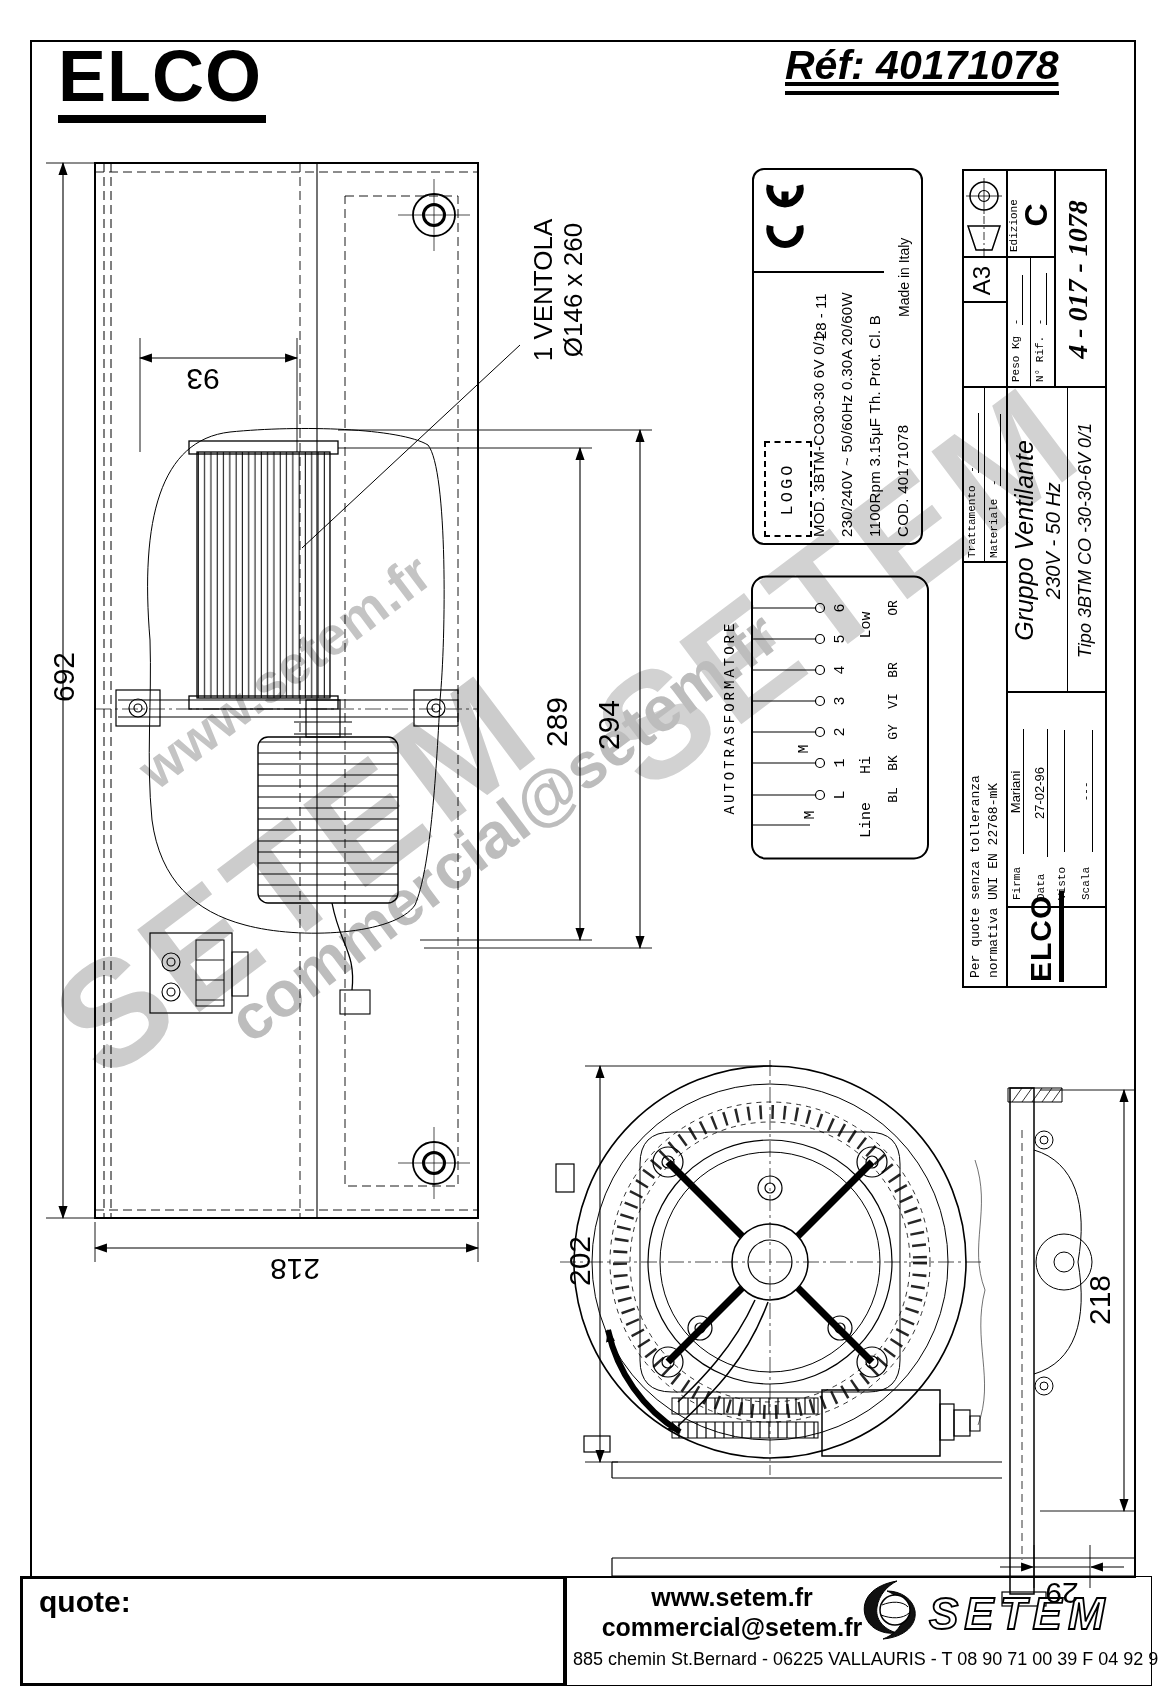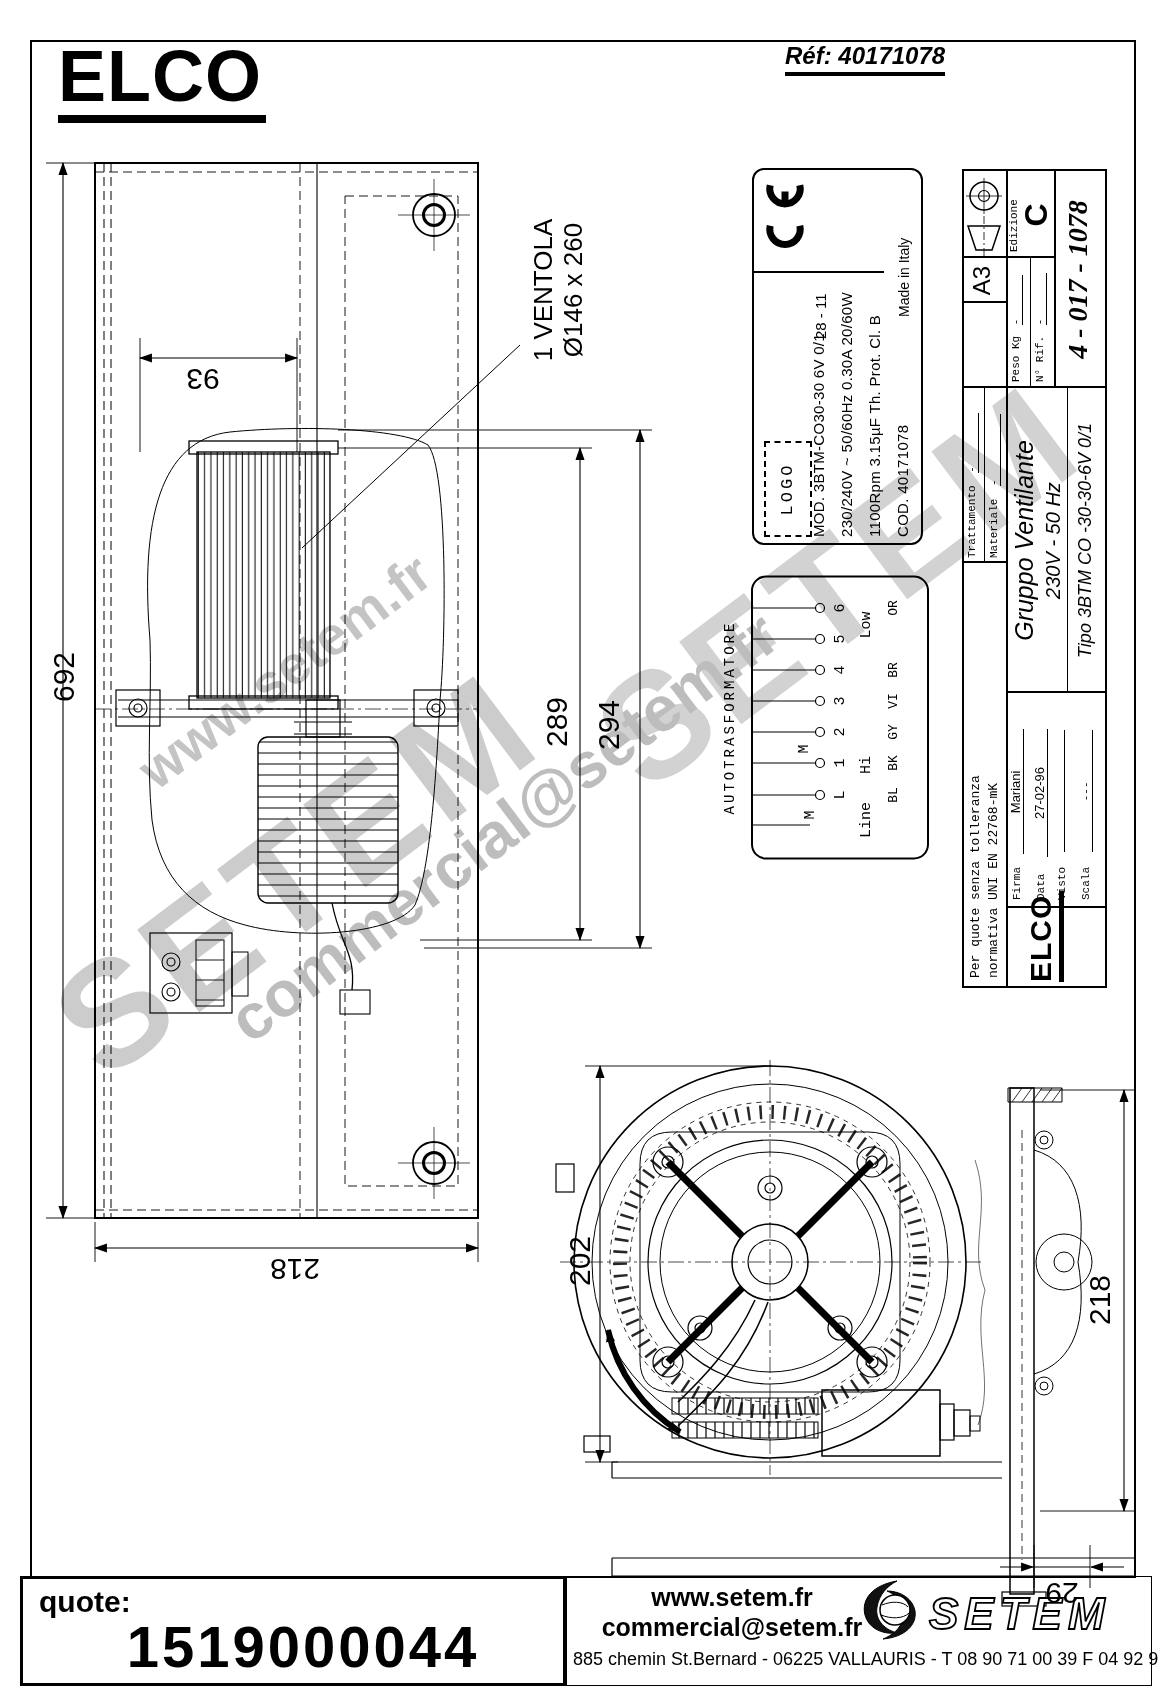--- a/index.html
+++ b/index.html
@@ -30,22 +30,22 @@
   <div class="wm" style="left:18px;top:788px;font-size:150px;letter-spacing:8px;transform:rotate(-37deg);color:#cccccc;">SETEM</div>
   <div class="wm" style="left:560px;top:500px;font-size:150px;letter-spacing:8px;transform:rotate(-37deg);color:#d2d2d2;">SETEM</div>
   <div class="wm" style="left:170px;top:790px;font-size:64px;transform:rotate(-37deg);color:#bdbdbd;">commercial@setem.fr</div>
 
   <div class="abs layer" style="left:30px;top:40px;width:1102px;height:1534px;border:2px solid #000;"></div>
 
   <div class="abs layer" style="left:58px;top:40px;">
     <span class="elco" style="font-size:72px;">ELCO</span>
   </div>
 
-  <div class="abs layer" style="left:785px;top:42px;font-size:24px;font-weight:bold;font-style:italic;
-              border-bottom:4px solid #000;padding-bottom:2px;">Réf: 40171078</div>
+  <div class="abs layer" style="left:785px;top:42px;font-size:41px;font-weight:bold;font-style:italic;
+              border-bottom:4px solid #000;padding-bottom:2px;text-decoration:underline;">Réf: 40171078</div>
 
   <svg class="layer" width="1158" height="1690" viewBox="0 0 1158 1690" style="pointer-events:none;">
     <defs>
       <marker id="ar" viewBox="0 0 12 10" refX="11" refY="5" markerWidth="13" markerHeight="11" orient="auto-start-reverse" markerUnits="userSpaceOnUse">
         <path d="M12,5 L0,0.8 L0,9.2 Z" fill="#000"></path>
       </marker>
       <pattern id="pv" width="6.3" height="12" patternUnits="userSpaceOnUse">
         <line x1="3" y1="0" x2="3" y2="12" stroke="#000" stroke-width="1"></line>
       </pattern>
       <pattern id="ph" width="12" height="11" patternUnits="userSpaceOnUse">
@@ -379,21 +379,20 @@
 
     <div class="abs celllbl" style="left:736px;top:46px;">Edizione</div>
     <div class="abs" style="left:730px;top:56px;width:86px;text-align:center;font-size:32px;font-weight:bold;">C</div>
 
     <div class="abs" style="left:600px;top:100px;width:217px;text-align:center;font-size:28px;font-weight:bold;
                 font-style:italic;font-family:'Liberation Serif',serif;">4 - 017 - 1078</div>
   </div>
 
   <div class="abs layer" style="left:20px;top:1576px;width:546px;height:110px;border:3px solid #000;box-sizing:border-box;">
     <div class="abs" style="left:16px;top:6px;font-size:30px;font-weight:bold;">quote:</div>
-    <div class="abs" style="left:40px;top:34px;width:480px;text-align:center;font-size:58px;font-weight:800;letter-spacing:3px;">1519000044</div>
   </div>
 
   <div class="abs layer" style="left:566px;top:1576px;width:586px;height:110px;border:1.5px solid #000;box-sizing:border-box;">
     <div class="abs" style="left:0px;top:6px;width:330px;text-align:center;font-size:25px;font-weight:bold;">www.setem.fr</div>
     <div class="abs" style="left:0px;top:36px;width:330px;text-align:center;font-size:25px;font-weight:bold;">commercial@setem.fr</div>
     <div class="abs" style="left:6px;top:72px;width:574px;text-align:center;font-size:18px;white-space:nowrap;">885 chemin St.Bernard  -  06225 VALLAURIS  -  T 08 90 71 00 39   F 04 92 95 19 39</div>
 
     <svg class="abs" style="left:286px;top:0px;" width="296" height="70" viewBox="0 0 296 70">
       <g>
         <path d="M44,4 C20,8 8,22 12,38 C15,50 28,58 44,56 C30,52 22,42 24,30 C26,18 34,9 44,4 Z" fill="#111" stroke="#000" stroke-width="1"></path>

